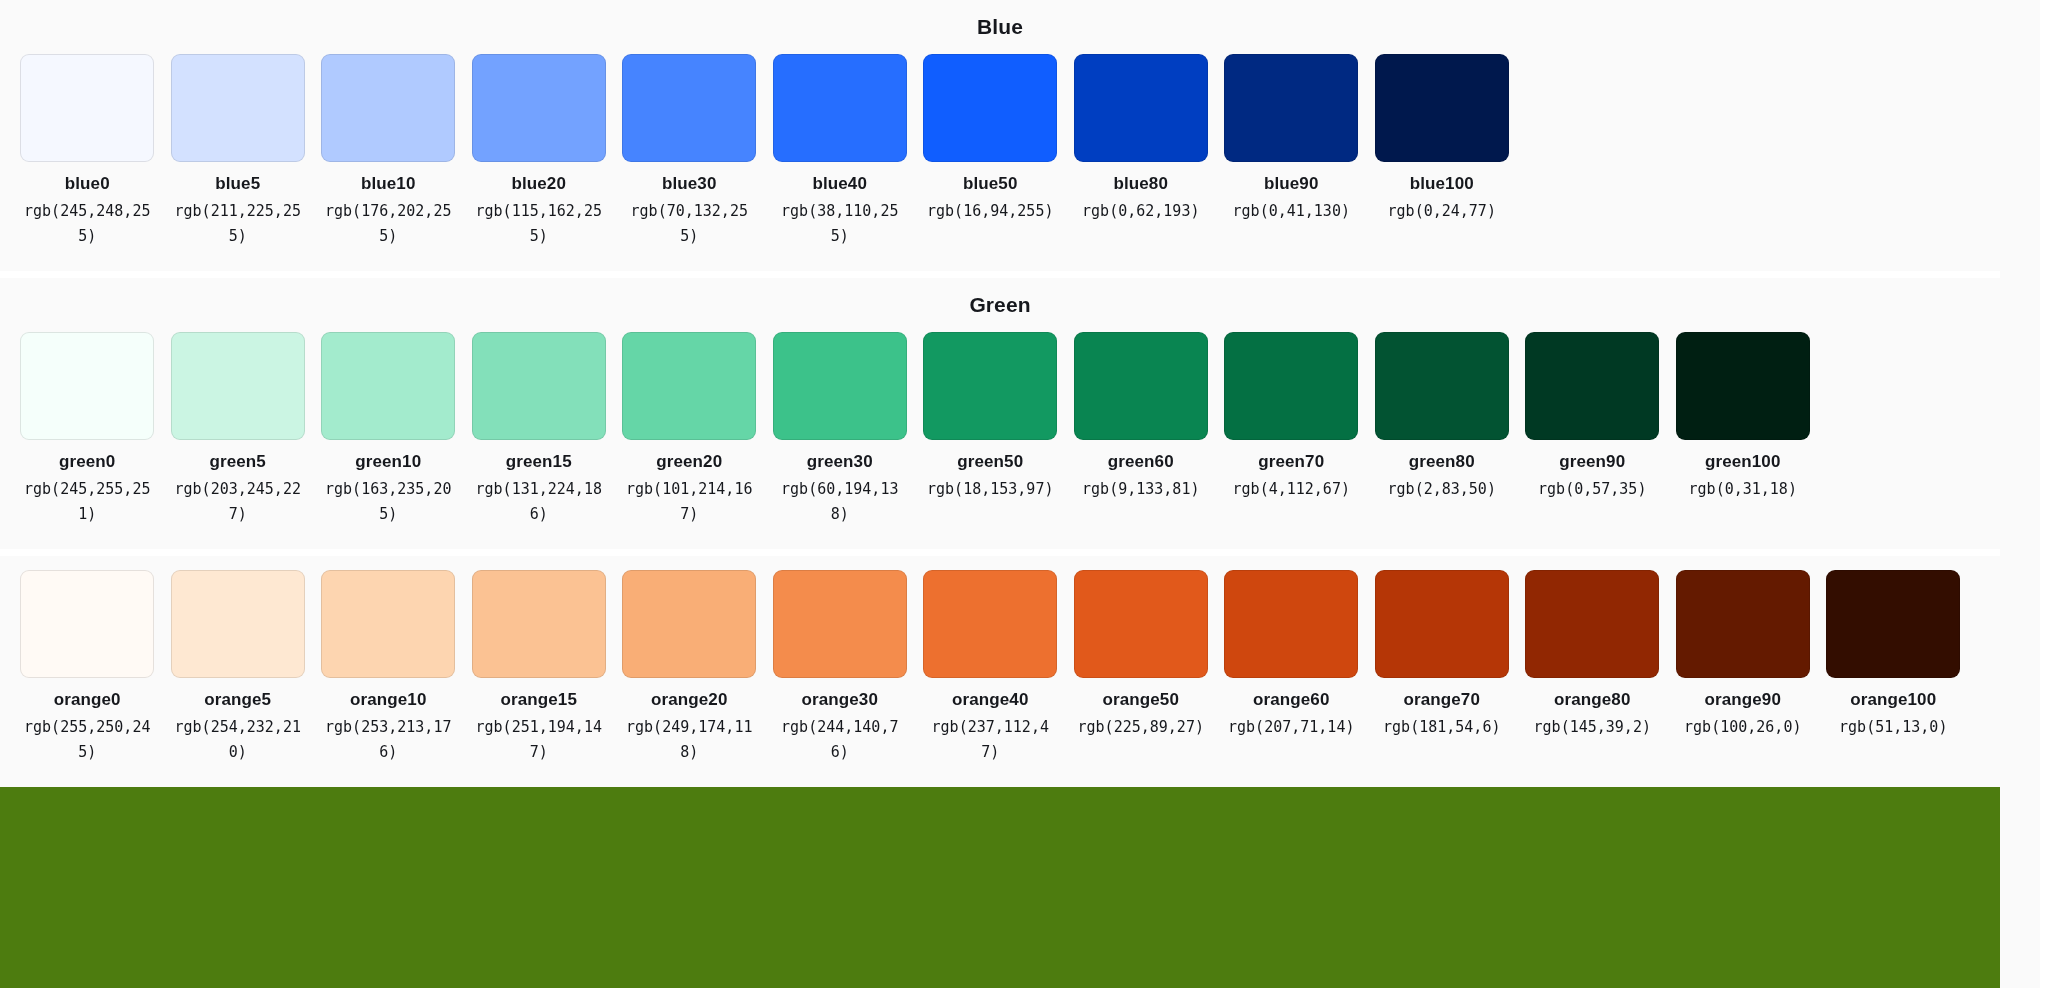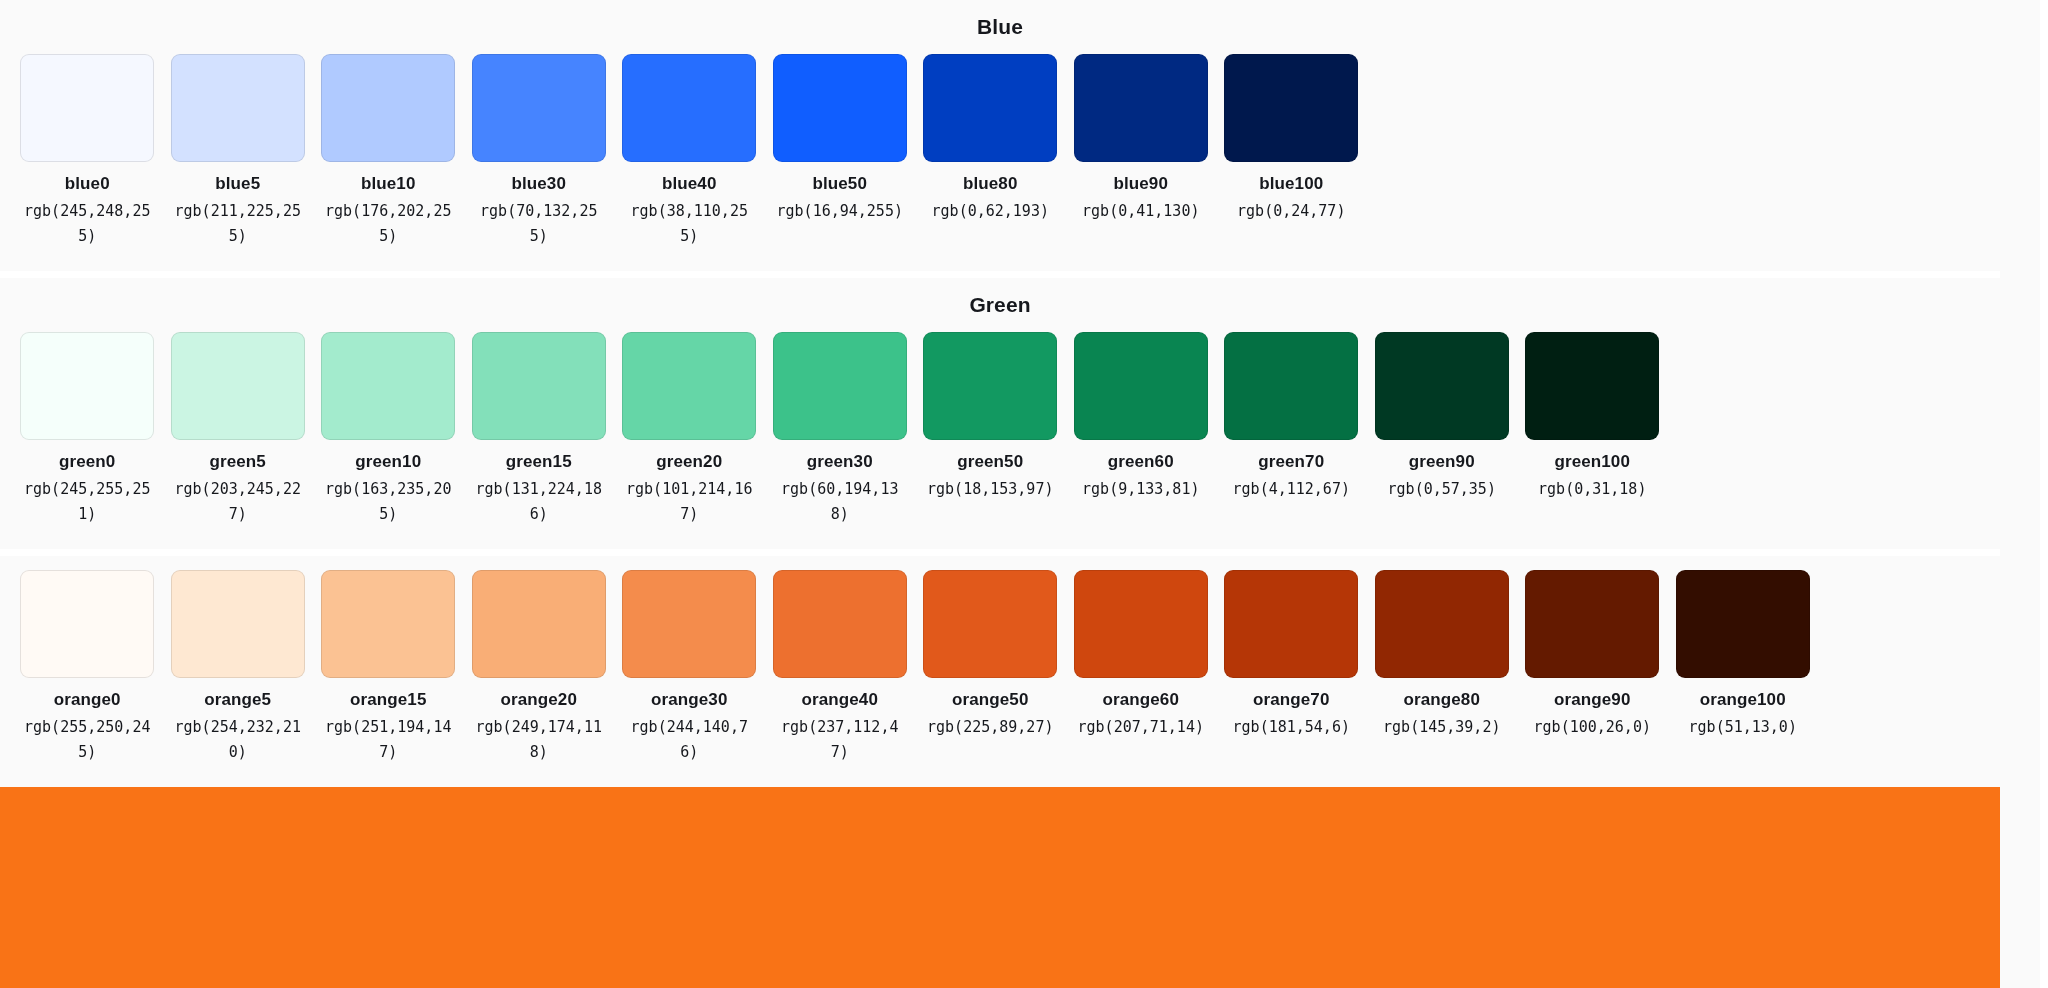--- a/index.html
+++ b/index.html
@@ -21,21 +21,21 @@
     overflow: hidden;
   }
 
   
   .viewport {
     position: absolute;
     left: 0;
     top: 0;
     width: 2040px;
     height: 988px;
-    background: #f97316;
+    background: #4d7c0f;
     overflow: hidden;
   }
 
   .content {
     width: 2000px;
     background: #ffffff;
   }
 
   
   .section {
@@ -151,20 +151,25 @@
               <div class="swatch-chip" style="background-color: rgb(211, 225, 255);"></div>
               <div class="swatch-name">blue5</div>
               <div class="swatch-rgb">rgb(211,225,255)</div>
             </div>
             <div class="swatch-cell">
               <div class="swatch-chip" style="background-color: rgb(176, 202, 255);"></div>
               <div class="swatch-name">blue10</div>
               <div class="swatch-rgb">rgb(176,202,255)</div>
             </div>
             <div class="swatch-cell">
+              <div class="swatch-chip" style="background-color: rgb(115, 162, 255);"></div>
+              <div class="swatch-name">blue20</div>
+              <div class="swatch-rgb">rgb(115,162,255)</div>
+            </div>
+            <div class="swatch-cell">
               <div class="swatch-chip" style="background-color: rgb(70, 132, 255);"></div>
               <div class="swatch-name">blue30</div>
               <div class="swatch-rgb">rgb(70,132,255)</div>
             </div>
             <div class="swatch-cell">
               <div class="swatch-chip" style="background-color: rgb(38, 110, 255);"></div>
               <div class="swatch-name">blue40</div>
               <div class="swatch-rgb">rgb(38,110,255)</div>
             </div>
             <div class="swatch-cell">
@@ -231,20 +236,25 @@
               <div class="swatch-chip" style="background-color: rgb(9, 133, 81);"></div>
               <div class="swatch-name">green60</div>
               <div class="swatch-rgb">rgb(9,133,81)</div>
             </div>
             <div class="swatch-cell">
               <div class="swatch-chip" style="background-color: rgb(4, 112, 67);"></div>
               <div class="swatch-name">green70</div>
               <div class="swatch-rgb">rgb(4,112,67)</div>
             </div>
             <div class="swatch-cell">
+              <div class="swatch-chip" style="background-color: rgb(2, 83, 50);"></div>
+              <div class="swatch-name">green80</div>
+              <div class="swatch-rgb">rgb(2,83,50)</div>
+            </div>
+            <div class="swatch-cell">
               <div class="swatch-chip" style="background-color: rgb(0, 57, 35);"></div>
               <div class="swatch-name">green90</div>
               <div class="swatch-rgb">rgb(0,57,35)</div>
             </div>
             <div class="swatch-cell">
               <div class="swatch-chip" style="background-color: rgb(0, 31, 18);"></div>
               <div class="swatch-name">green100</div>
               <div class="swatch-rgb">rgb(0,31,18)</div>
             </div>
           </div>
@@ -255,20 +265,25 @@
               <div class="swatch-chip" style="background-color: rgb(255, 250, 245);"></div>
               <div class="swatch-name">orange0</div>
               <div class="swatch-rgb">rgb(255,250,245)</div>
             </div>
             <div class="swatch-cell">
               <div class="swatch-chip" style="background-color: rgb(254, 232, 210);"></div>
               <div class="swatch-name">orange5</div>
               <div class="swatch-rgb">rgb(254,232,210)</div>
             </div>
             <div class="swatch-cell">
+              <div class="swatch-chip" style="background-color: rgb(253, 213, 176);"></div>
+              <div class="swatch-name">orange10</div>
+              <div class="swatch-rgb">rgb(253,213,176)</div>
+            </div>
+            <div class="swatch-cell">
               <div class="swatch-chip" style="background-color: rgb(251, 194, 147);"></div>
               <div class="swatch-name">orange15</div>
               <div class="swatch-rgb">rgb(251,194,147)</div>
             </div>
             <div class="swatch-cell">
               <div class="swatch-chip" style="background-color: rgb(249, 174, 118);"></div>
               <div class="swatch-name">orange20</div>
               <div class="swatch-rgb">rgb(249,174,118)</div>
             </div>
             <div class="swatch-cell">

